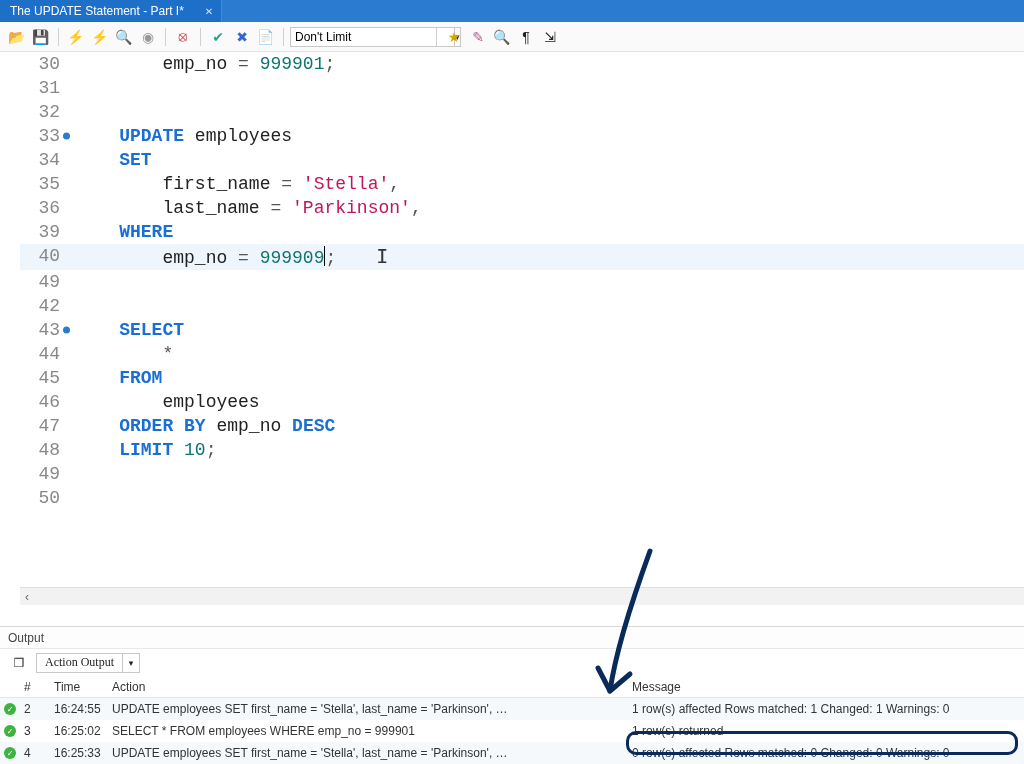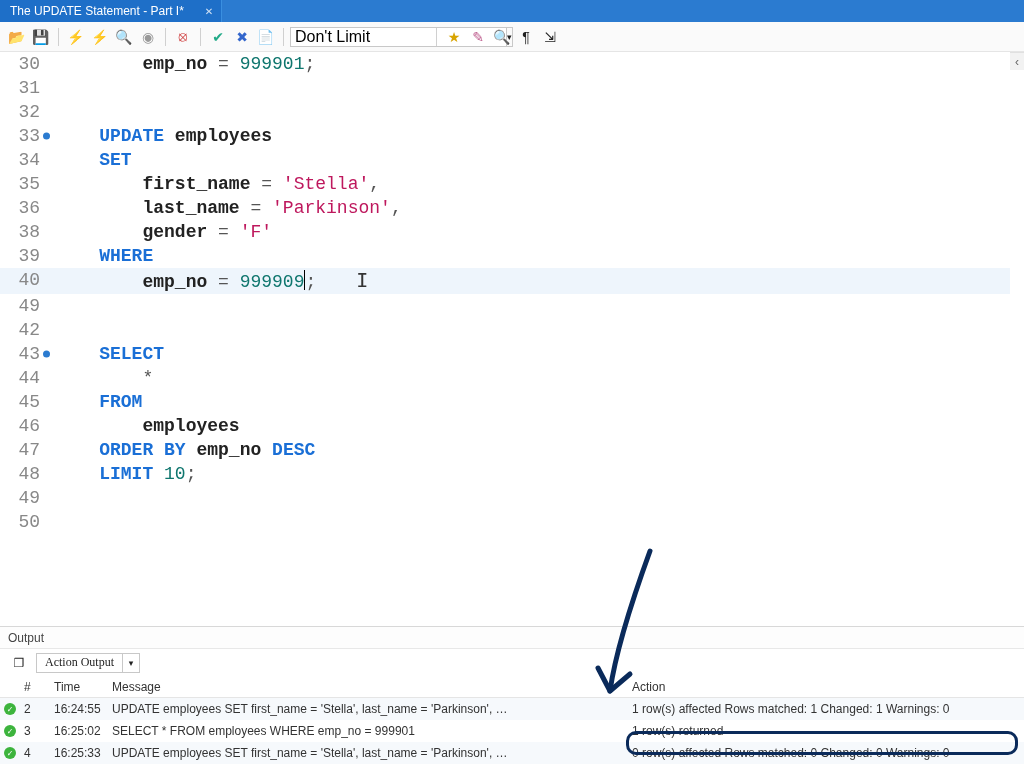--- a/index.html
+++ b/index.html
@@ -9,33 +9,33 @@
   
   .tabbar { height: 22px; background: #2b7bd0; display: flex; align-items: stretch; }
   .tab { background: #1e6fc8; color: #fff; display: flex; align-items: center; padding: 0 8px 0 10px; gap: 21px; font-size: 12px; border-right: 1px solid #3a8fe0; }
   .tab .x { font-size: 10px; opacity: .8; cursor: pointer; }
 
   
   .toolbar { height: 30px; background: #fafafa; border-bottom: 1px solid #e5e5e5; display: flex; align-items: center; padding: 0 6px; gap: 2px; }
   .sep { width: 1px; height: 18px; background: #d0d0d0; margin: 0 4px; }
   .tbtn { width: 22px; height: 22px; display: flex; align-items: center; justify-content: center; border: 1px solid transparent; border-radius: 3px; cursor: pointer; font-size: 14px; }
   .limit { width: 140px; display: flex; align-items: center; }
-  .limit input { flex: 1; height: 20px; border: 1px solid #c8c8c8; padding: 0 4px; font-size: 16px; }
+  .limit input { flex: 1; height: 20px; border: 1px solid #c8c8c8; padding: 0 4px; font-size: 12px; }
   .limit .dd { width: 16px; height: 20px; border: 1px solid #c8c8c8; border-left: 0; display: flex; align-items:center; justify-content:center; font-size:9px; cursor:pointer; }
 
   
-  .editor-wrap { flex: 1; display: flex; flex-direction: row; overflow: hidden; }
+  .editor-wrap { flex: 1; display: flex; flex-direction: column; overflow: hidden; padding-left: 20px; }
   .editor { flex: 1; overflow: hidden; font-family: "Consolas","Courier New",monospace; font-size: 18px; line-height: 24px; }
   .ln { display: flex; }
   .ln.cur { background: #eef5fc; }
   .gut { width: 46px; text-align: right; padding-right: 6px; color: #888; user-select: none; position: relative; }
   .marker { position: absolute; right: -4px; top: 50%; transform: translateY(-50%); width: 7px; height: 7px; background: #2b7bd0; border-radius: 50%; }
   .code { white-space: pre; padding-left: 10px; }
   .kw  { color: #1a6fd6; font-weight: 600; }
-  .ident { color: #222; font-weight: bold; }
+  .ident { color: #222; }
   .str { color: #be185d; }
   .num { color: #0f766e; }
   .op  { color: #555; }
   .caret { display: inline-block; width: 1px; height: 20px; background: #000; vertical-align: -3px; animation: blink 1s step-end infinite; }
   @keyframes blink { 50% { opacity: 0; } }
 
   .hscroll { height: 18px; background: #f2f2f2; border-top: 1px solid #e0e0e0; display:flex; align-items:center; }
   .hscroll .thumbleft { width:14px; text-align:center; color:#666; }
 
   
@@ -123,24 +123,20 @@
         </div>
         <div class="ln">
           <div class="gut">35</div>
           <div class="code">        <span class="ident">first_name</span><span class="op"> = </span><span class="str">'Stella'</span><span class="op">,</span></div>
         </div>
         <div class="ln">
           <div class="gut">36</div>
           <div class="code">        <span class="ident">last_name</span><span class="op"> = </span><span class="str">'Parkinson'</span><span class="op">,</span></div>
         </div>
         <div class="ln">
-          <div class="gut">38</div>
-          <div class="code">        <span class="ident">gender</span><span class="op"> = </span><span class="str">'F'</span></div>
-        </div>
-        <div class="ln">
           <div class="gut">39</div>
           <div class="code">    <span class="kw">WHERE</span></div>
         </div>
         <div class="ln cur">
           <div class="gut">40</div>
           <div class="code">        <span class="ident">emp_no</span><span class="op"> = </span><span class="num">999909</span><span class="caret"></span><span class="op">;</span><span class="ibeam-glyph">I</span></div>
         </div>
         <div class="ln">
           <div class="gut">49</div>
           <div class="code"></div>
@@ -195,22 +191,22 @@
       <span>Action Output</span>
       <span class="dd">▾</span>
     </div>
   </div>
 
   <div class="grid" style="position:relative">
     <div class="ghead">
       <div></div>
       <div>#</div>
       <div>Time</div>
+      <div>Action</div>
       <div>Message</div>
-      <div>Action</div>
     </div>
     <div id="grid-rows">
         <div class="grow alt">
           <div>
             <div class="status-dot">✓</div>
           </div>
           <div>2</div>
           <div>16:24:55</div>
           <div>UPDATE employees  SET     first_name = 'Stella',    last_name = 'Parkinson', …</div>
           <div class="msgcol">1 row(s) affected Rows matched: 1  Changed: 1  Warnings: 0</div>

